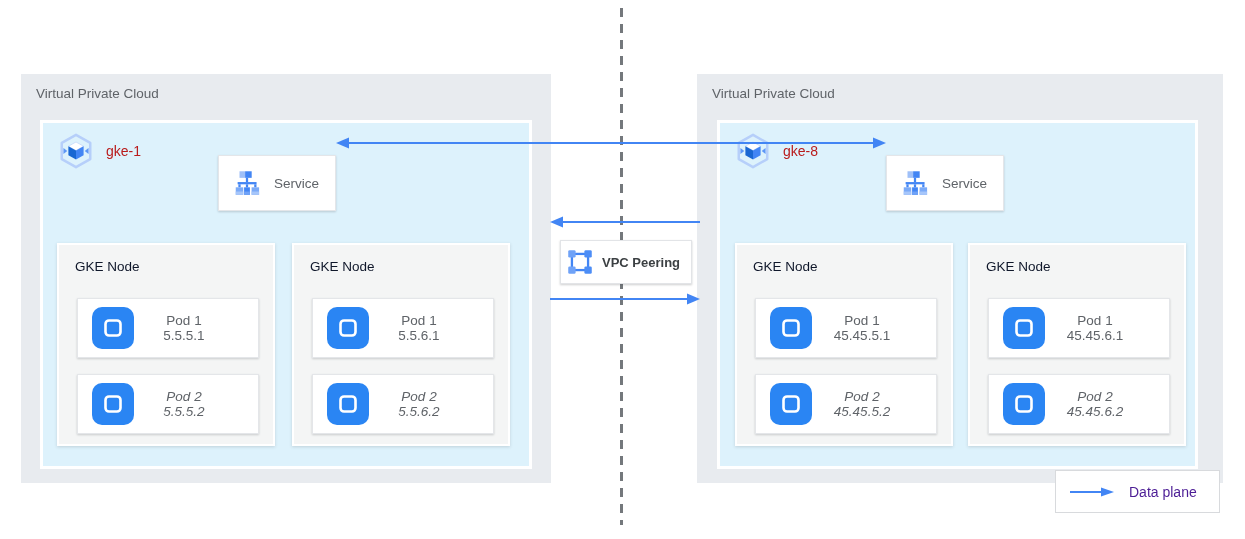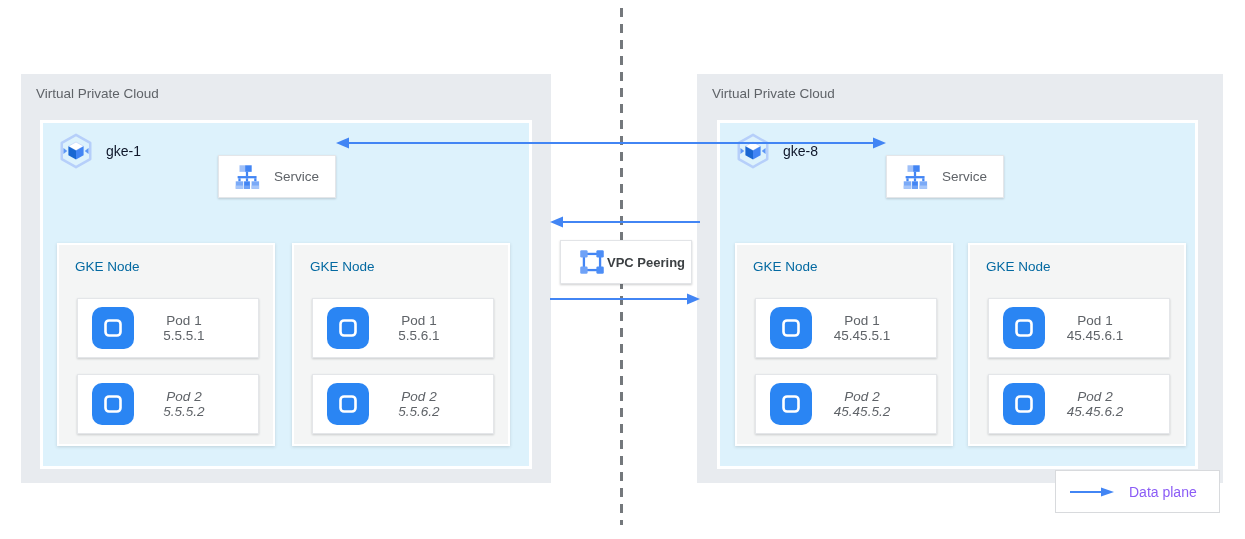--- a/index.html
+++ b/index.html
@@ -15,59 +15,59 @@
   .vpc-left{left:21px;width:530px;}
   .vpc-right{left:697px;width:526px;}
   .vpc-label{position:absolute;left:15px;top:12px;font-size:13.5px;color:#5f6368;}
   .cluster{
     position:absolute;top:46px;height:349px;background:#ddf2fc;
     border:3px solid #ffffff;box-sizing:border-box;
   }
   .vpc-left .cluster{left:19px;width:492px;}
   .vpc-right .cluster{left:20px;width:481px;}
   .cluster-header{position:absolute;left:14px;top:9px;display:flex;align-items:center;gap:11px;}
-  .cluster-name{font-size:14px;color:#0f172a;}
+  .cluster-name{font-size:14px;color:#b91c1c;}
   .service-box{
-    position:absolute;width:118px;height:43px;background:#fff;
+    position:absolute;width:118px;height:56px;background:#fff;
     border:1px solid #e4e6e9;box-shadow:0 1px 2px rgba(60,64,67,.22);
     box-sizing:border-box;display:flex;align-items:center;gap:12px;padding:0 10px 0 13px;
   }
   .vpc-left .service-box{left:175px;top:32px;}
   .vpc-right .service-box{left:166px;top:32px;}
   .service-label{font-size:13.5px;color:#5f6368;}
   .node{
     position:absolute;width:218px;height:203px;background:#f4f5f5;
     border:2px solid #ffffff;box-sizing:border-box;box-shadow:0 1px 3px rgba(60,64,67,.18);
   }
   .vpc-left .node-1{left:14px;top:120px;}
   .vpc-left .node-2{left:249px;top:120px;}
   .vpc-right .node-1{left:15px;top:120px;}
   .vpc-right .node-2{left:248px;top:120px;}
-  .node-label{position:absolute;left:16px;top:14px;font-size:13.5px;color:#0369a1;}
+  .node-label{position:absolute;left:16px;top:14px;font-size:13.5px;color:#0f172a;}
   .pod-card{
     position:absolute;left:18px;width:182px;height:60px;background:#ffffff;
     border:1px solid #e4e6e9;box-sizing:border-box;box-shadow:0 1px 2px rgba(60,64,67,.22);
     display:flex;align-items:center;
   }
   .pod-card.pod-1{top:53px;}
   .pod-card.pod-2{top:129px;font-style:italic;}
   .pod-icon{flex:0 0 auto;margin-left:14px;width:42px;height:42px;}
   .pod-texts{flex:1;display:flex;flex-direction:column;align-items:center;gap:2px;padding-right:24px;}
   .pod-name,.pod-ip{font-size:13.5px;color:#5f6368;line-height:1;}
   .peering-box{
     position:absolute;left:560px;top:240px;width:132px;height:44px;background:#ffffff;
     border:1px solid #e2e4e7;box-sizing:border-box;box-shadow:0 1px 2px rgba(60,64,67,.25);
-    display:flex;align-items:center;padding:0 4px 0 16px;
+    display:flex;align-items:center;gap:7px;padding:0 4px 0 4px;
   }
   .peering-label{font-size:13px;font-weight:600;color:#3c4043;white-space:nowrap;}
   .legend{
     position:absolute;left:1055px;top:470px;width:165px;height:43px;background:#fff;
     border:1px solid #d8dadd;box-sizing:border-box;display:flex;align-items:center;gap:14px;padding:0 13px;
   }
-  .legend-label{font-size:14px;color:#8b5cf6;}
+  .legend-label{font-size:14px;color:#4c1d95;}
   .arrows{position:absolute;left:0;top:0;width:1245px;height:539px;pointer-events:none;}
   .icon-svg{display:block;}
 </style>
 </head>
 <body>
 
 <div class="canvas">
 
   <div class="dashed-line"></div>
 

